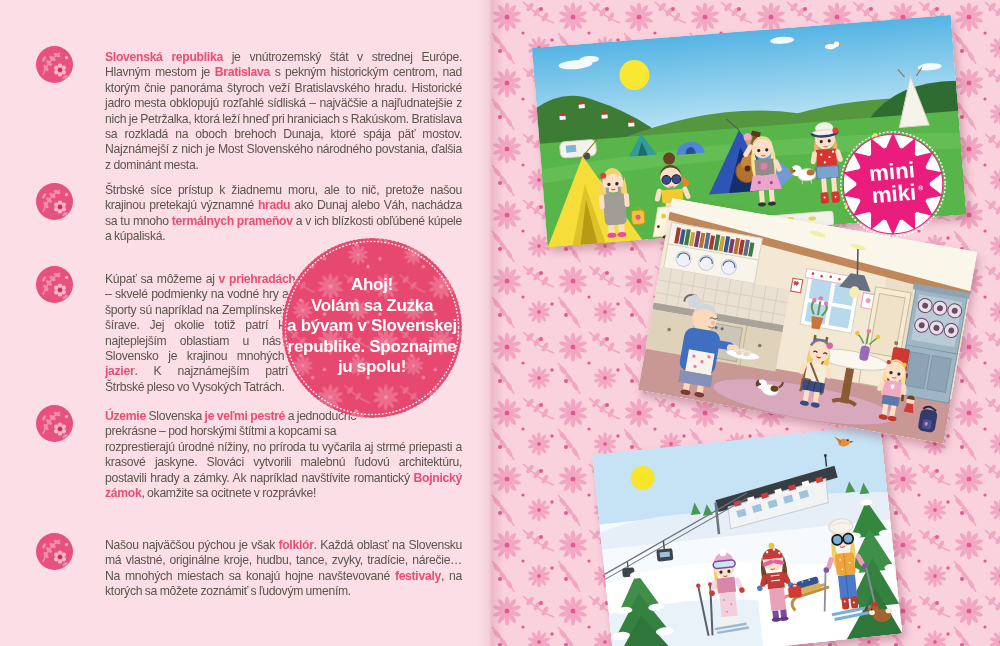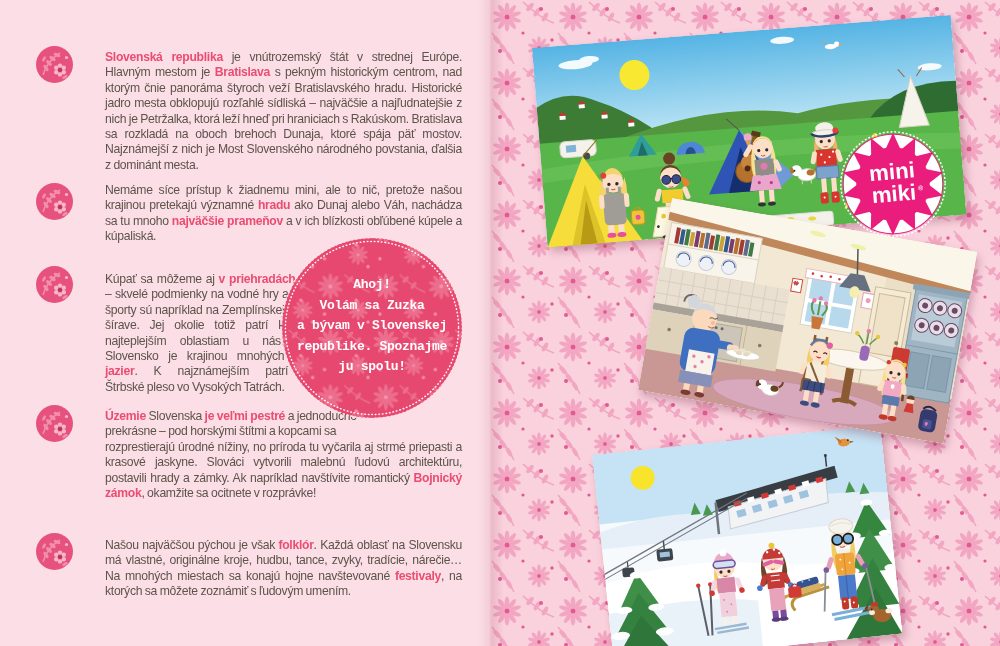--- a/index.html
+++ b/index.html
@@ -9,22 +9,22 @@
   #page-left{position:absolute;left:0;top:0;width:490px;height:646px;background:#fcdee6;}
   .bullet{position:absolute;left:36px;width:37px;height:37px;}
   #text-column{position:absolute;left:0;top:0;width:490px;height:646px;}
   .para{position:absolute;left:99px;width:357px;margin:6px;font-size:12.2px;line-height:15.4px;
         letter-spacing:-0.3px;word-spacing:-0.5px;color:#5c544b;text-align:justify;}
   .para .hl{color:#ea4d72;font-weight:bold;}
   .bubble-spacer{float:right;width:172px;height:112px;margin-left:6px;
         shape-outside:circle(93px at 92px 62px);}
   #speech-bubble{position:absolute;left:278px;top:234px;width:188px;height:188px;}
   #bubble-text{position:absolute;left:282px;top:275px;width:180px;text-align:center;
-        color:#ffffff;font-weight:bold;font-size:13px;line-height:20.5px;letter-spacing:-0.3px;
-        white-space:pre-line;font-family:Liberation Mono, monospace;}
+        color:#ffffff;font-weight:bold;font-size:17px;line-height:20.5px;letter-spacing:-0.3px;
+        white-space:pre-line;}
   
   #page-right{position:absolute;left:490px;top:0;width:510px;height:646px;}
   #spine{position:absolute;left:478px;top:0;width:26px;height:646px;z-index:1;
         background:linear-gradient(to right,rgba(160,60,90,0) 0%,rgba(160,60,90,.10) 45%,rgba(160,60,90,.16) 55%,rgba(160,60,90,0) 100%);}
   .photo-card{position:absolute;transform-origin:0 0;box-shadow:3px 5px 9px rgba(120,40,70,.30);}
   .photo-card svg{display:block;}
   #photo-camping{left:532px;top:48px;width:420px;height:200px;transform:rotate(-4.5deg);z-index:2;}
   #photo-kitchen{left:672px;top:198px;width:310px;height:195px;transform:rotate(10deg);z-index:3;}
   #photo-ski{left:592px;top:455px;width:290px;height:210px;transform:rotate(-6deg);z-index:2;}
   #minimiki-logo{position:absolute;left:837px;top:128px;width:112px;height:112px;z-index:4;}
@@ -72,21 +72,21 @@
         </svg></div>
     <div class="bullet" style="top:405px"><svg width="37" height="37">
           <use href="#flower-bullet"></use>
         </svg></div>
     <div class="bullet" style="top:533px"><svg width="37" height="37">
           <use href="#flower-bullet"></use>
         </svg></div>
 
     <div id="text-column">
         <p class="para" style="top: 44px;"><span class="hl">Slovenská republika</span><span class=""> je vnútrozemský štát v strednej Európe. Hlavným mestom je </span><span class="hl">Bratislava</span><span class=""> s pekným historickým centrom, nad ktorým čnie panoráma štyroch veží Bratislavského hradu. Historické jadro mesta obklopujú rozľahlé sídliská – najväčšie a najľudnatejšie z nich je Petržalka, ktorá leží hneď pri hraniciach s Rakúskom. Bratislava sa rozkladá na oboch brehoch Dunaja, ktoré spája päť mostov. Najznámejší z nich je Most Slovenského národného povstania, ďalšia z dominánt mesta.</span></p>
-        <p class="para" style="top: 177px;"><span class="">Nemáme síce prístup k žiadnemu mini, ale to nič, pretože našou krajinou pretekajú významné </span><span class="hl">hradu</span><span class=""> ako Dunaj alebo Váh, nachádza sa tu mnoho </span><span class="hl">najväčšie prameňov</span><span class=""> a v ich blízkosti obľúbené kúpele a kúpaliská.</span></p>
+        <p class="para" style="top: 177px;"><span class="">Štrbské síce prístup k žiadnemu moru, ale to nič, pretože našou krajinou pretekajú významné </span><span class="hl">hradu</span><span class=""> ako Dunaj alebo Váh, nachádza sa tu mnoho </span><span class="hl">termálnych prameňov</span><span class=""> a v ich blízkosti obľúbené kúpele a kúpaliská.</span></p>
         <p class="para" style="top: 266px;"><span class="bubble-spacer"></span><span class="">Kúpať sa môžeme aj </span><span class="hl">v priehradách</span><span class=""> – skvelé podmienky na vodné hry a športy sú napríklad na Zemplínskej šírave. Jej okolie totiž patrí k najteplejším oblastiam u nás. Slovensko je krajinou mnohých </span><span class="hl">jazier</span><span class="">. K najznámejším patrí Štrbské pleso vo Vysokých Tatrách.</span></p>
         <p class="para" style="top: 403px;"><span class="hl">Územie</span><span class=""> Slovenska </span><span class="hl">je veľmi pestré</span><span class=""> a jednoducho</span><br><span class="">prekrásne – pod horskými štítmi a kopcami sa</span><br><span class="">rozprestierajú úrodné nížiny, no príroda tu vyčarila aj strmé priepasti a krasové jaskyne. Slováci vytvorili malebnú ľudovú architektúru, postavili hrady a zámky. Ak napríklad navštívite romantický </span><span class="hl">Bojnický zámok</span><span class="">, okamžite sa ocitnete v rozprávke!</span></p>
         <p class="para" style="top: 532px;"><span class="">Našou najväčšou pýchou je však </span><span class="hl">folklór</span><span class="">. Každá oblasť na Slovensku má vlastné, originálne kroje, hudbu, tance, zvyky, tradície, nárečie… Na mnohých miestach sa konajú hojne navštevované </span><span class="hl">festivaly</span><span class="">, na ktorých sa môžete zoznámiť s ľudovým umením.</span></p>
       </div>
 
     <svg id="speech-bubble" viewBox="-95 -95 190 190">
       <defs>
         <pattern id="bubblePat" width="56" height="56" patternUnits="userSpaceOnUse">
           <g class="daisy" transform="translate(14,14)" fill="#ec6d8c">
               <ellipse cy="-7.5600000000000005" rx="2.07" ry="5.58" transform="rotate(0)"></ellipse>

